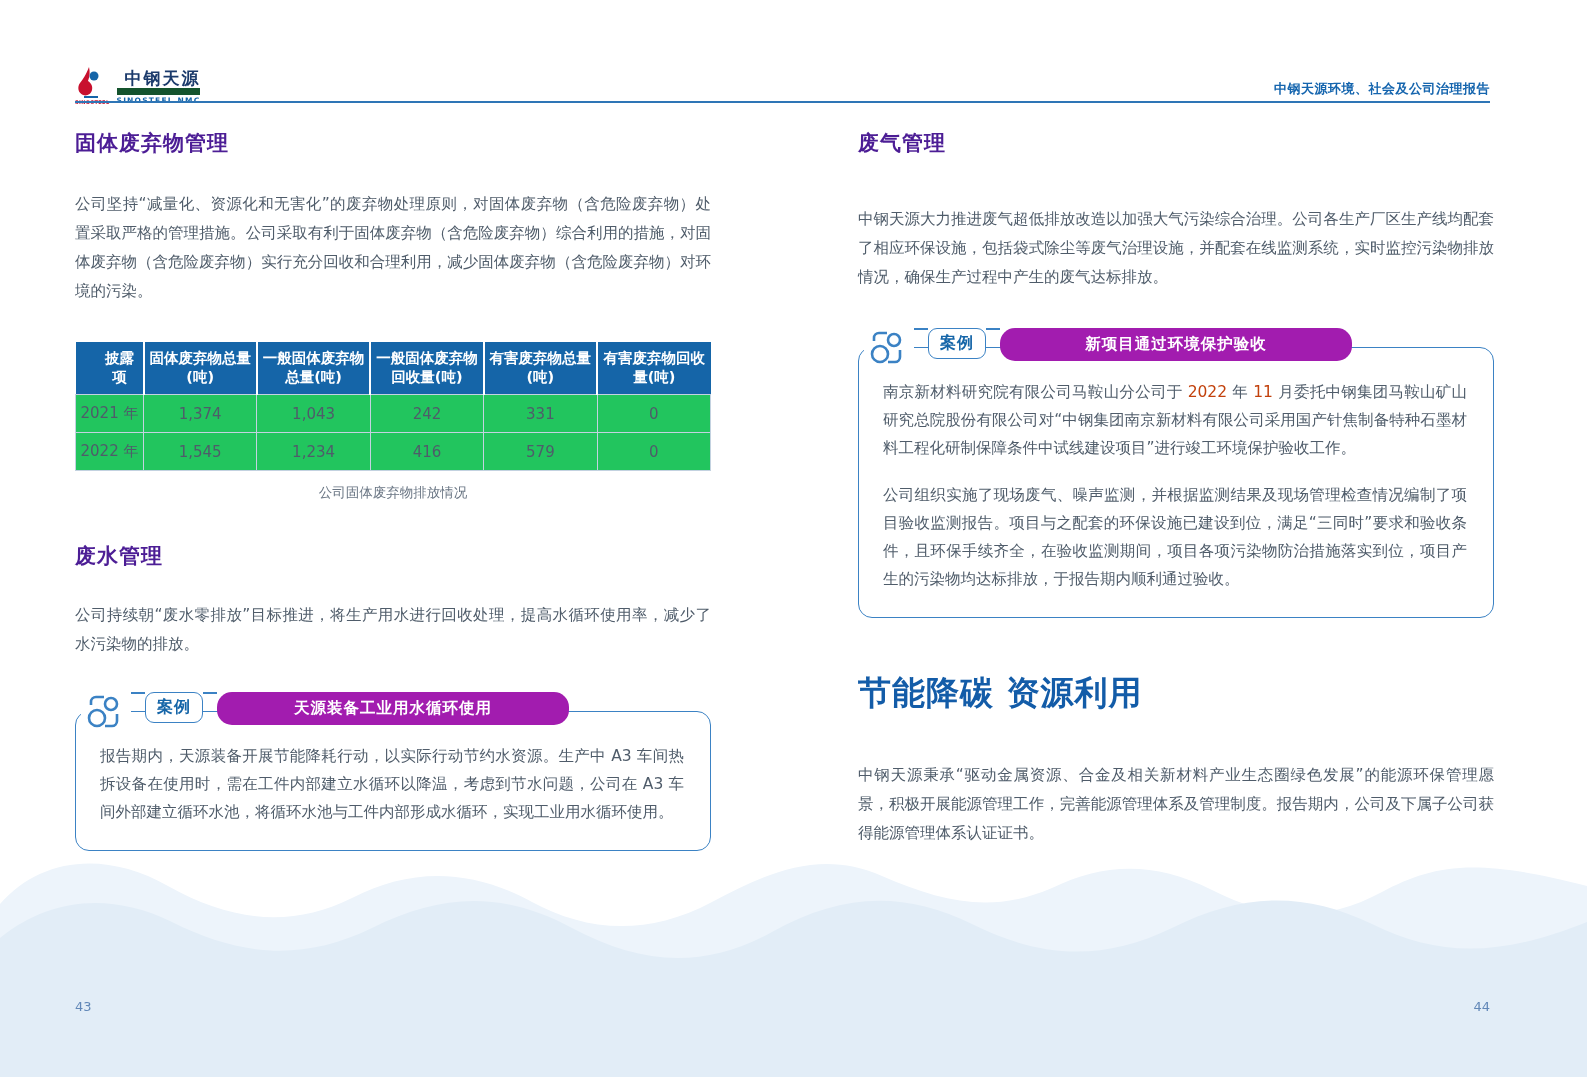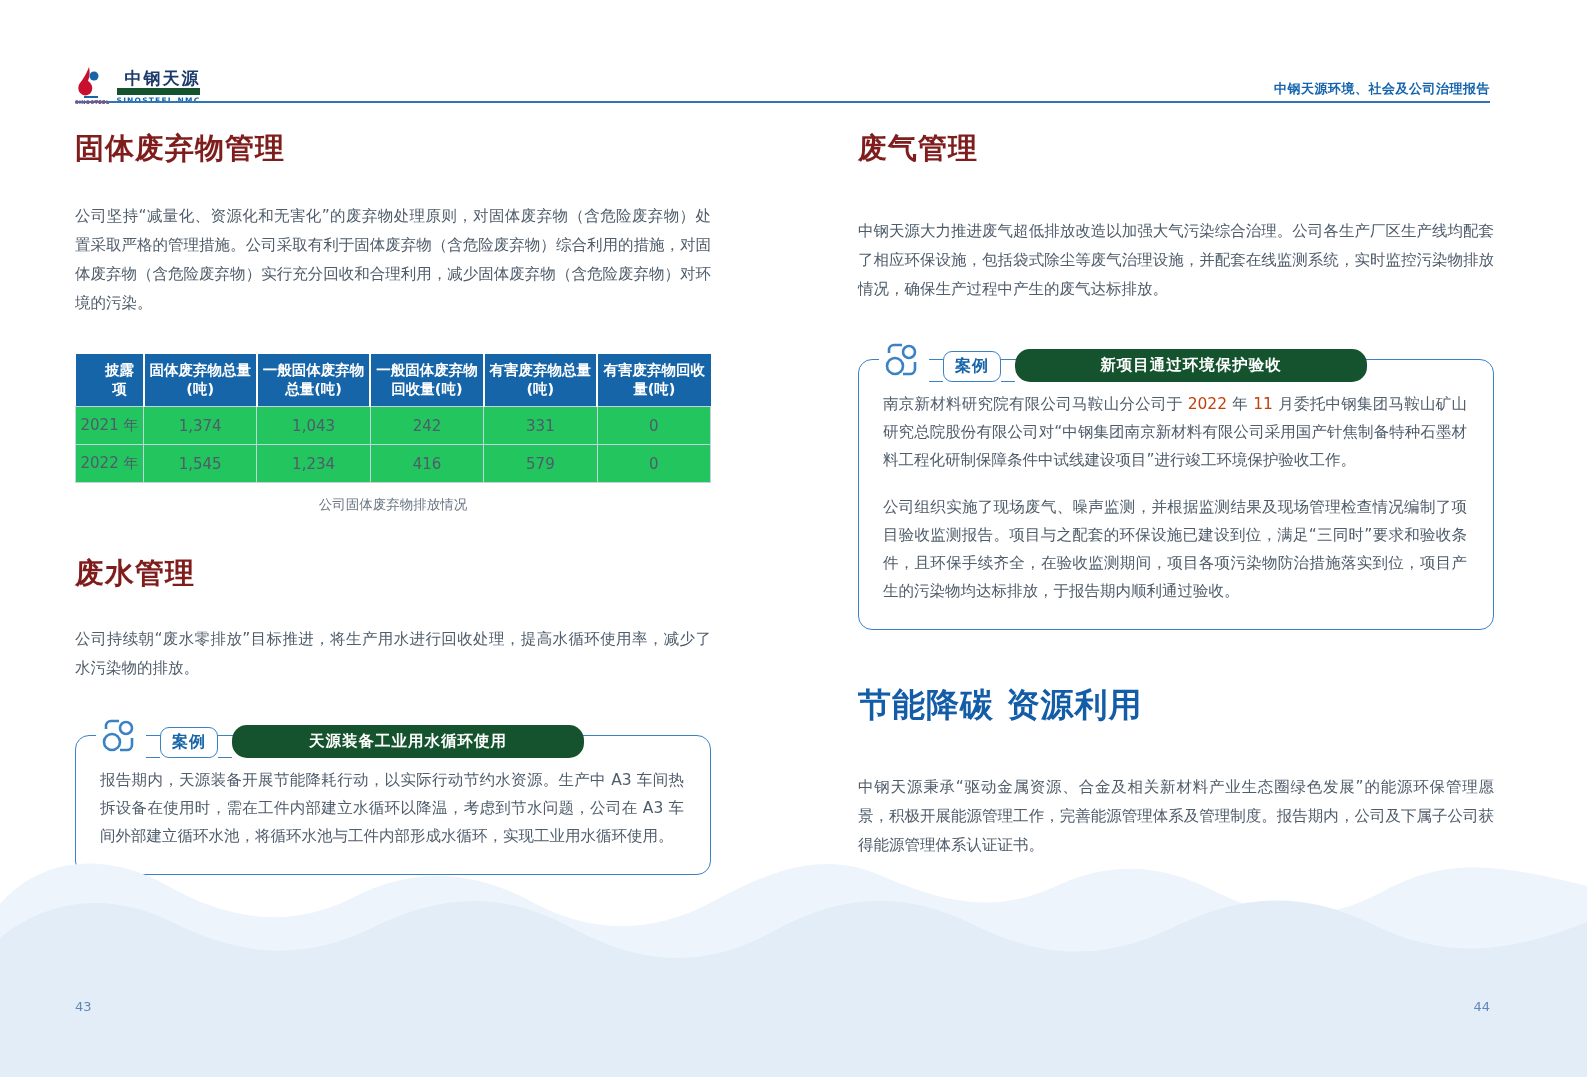--- a/index.html
+++ b/index.html
@@ -19,49 +19,49 @@
   .hdr-brand .cn { font-size:17px; font-weight:bold; color:#1b3a6b; letter-spacing:2px; line-height:18px; }
   .hdr-brand .en { font-size:7.5px; font-weight:bold; color:#1565a8; letter-spacing:1.2px; border-top:7px solid #14532d; padding-top:1px; margin-top:1px; }
   .hdr-title { position:absolute; right:97px; top:80px; font-size:13px; font-weight:bold; color:#1565ae; letter-spacing:.5px; }
   .hdr-rule { position:absolute; left:75px; right:97px; top:101px; height:2px; background:#2e75b6; }
 
   
   .col { position:absolute; top:118px; width:636px; }
   .col-left  { left:75px; }
   .col-right { left:858px; }
 
-  h1.sec { font-size:29px; font-weight:bold; color:#7f1d1d; letter-spacing:1px; }
+  h1.sec { font-size:21px; font-weight:bold; color:#4c1d95; letter-spacing:1px; }
   h1.chapter { font-size:33px; color:#135ca8; letter-spacing:1px; }
   p.body { font-size:15.5px; line-height:29px; text-align:justify; color:#4f5c6a; }
 
   
   table.waste { width:100%; border-collapse:collapse; margin-top:36px; table-layout:fixed; }
   table.waste col.c0 { width:68px; }
   table.waste th {
     background:#1565a8; color:#fff; font-size:14.5px; font-weight:bold;
     padding:7px 3px; height:52px; vertical-align:middle; border-left:2px solid #fff; line-height:19px;
   }
   table.waste th:first-child { border-left:none;padding-left:24px; }
   table.waste td {
     border:1px solid #c3d2e0; text-align:center; font-size:15px;
     color:#4f5c6a; height:38px; background:#22c55e;
   }
   .tbl-caption { text-align:center; font-size:13.5px; color:#6a7684; margin-top:13px; }
 
   
   .case-box { position:relative; border:1.5px solid #3b82c4; border-radius:14px; background:#fff; }
-  .case-head { position:absolute; top:-20px; left:20px; display:flex; align-items:flex-end; }
+  .case-head { position:absolute; top:-20px; left:5px; display:flex; align-items:flex-start; }
   .case-head .joint { width:14px; height:1.5px; background:#3b82c4; }
   .case-icon { background:#fff; padding:0 2px; line-height:0; }
   .case-badge {
     background:#fff; border:1.5px solid #3b82c4; border-radius:9px;
     color:#1565a8; font-weight:bold; font-size:16px; padding:4px 11px; letter-spacing:1px;
   }
   .case-pill {
-    background:#14532d; color:#fff; font-weight:bold; font-size:15.5px;
+    background:#a21caf; color:#fff; font-weight:bold; font-size:15.5px;
     border-radius:15px; padding:6px 0; width:352px; text-align:center; letter-spacing:1px;
   }
   .case-body { padding:30px 26px 24px 24px; font-size:15.5px; line-height:28px; text-align:justify; color:#4f5c6a; }
   .case-body .gap { height:19px; }
   .num-blue { color:#c2410c; }
 
   
   .waves { position:absolute; left:0; bottom:0; width:1587px; height:235px; }
   .pageno { position:absolute; bottom:63px; font-size:13px; color:#6288b8; }
   .pageno.l { left:75px; }

